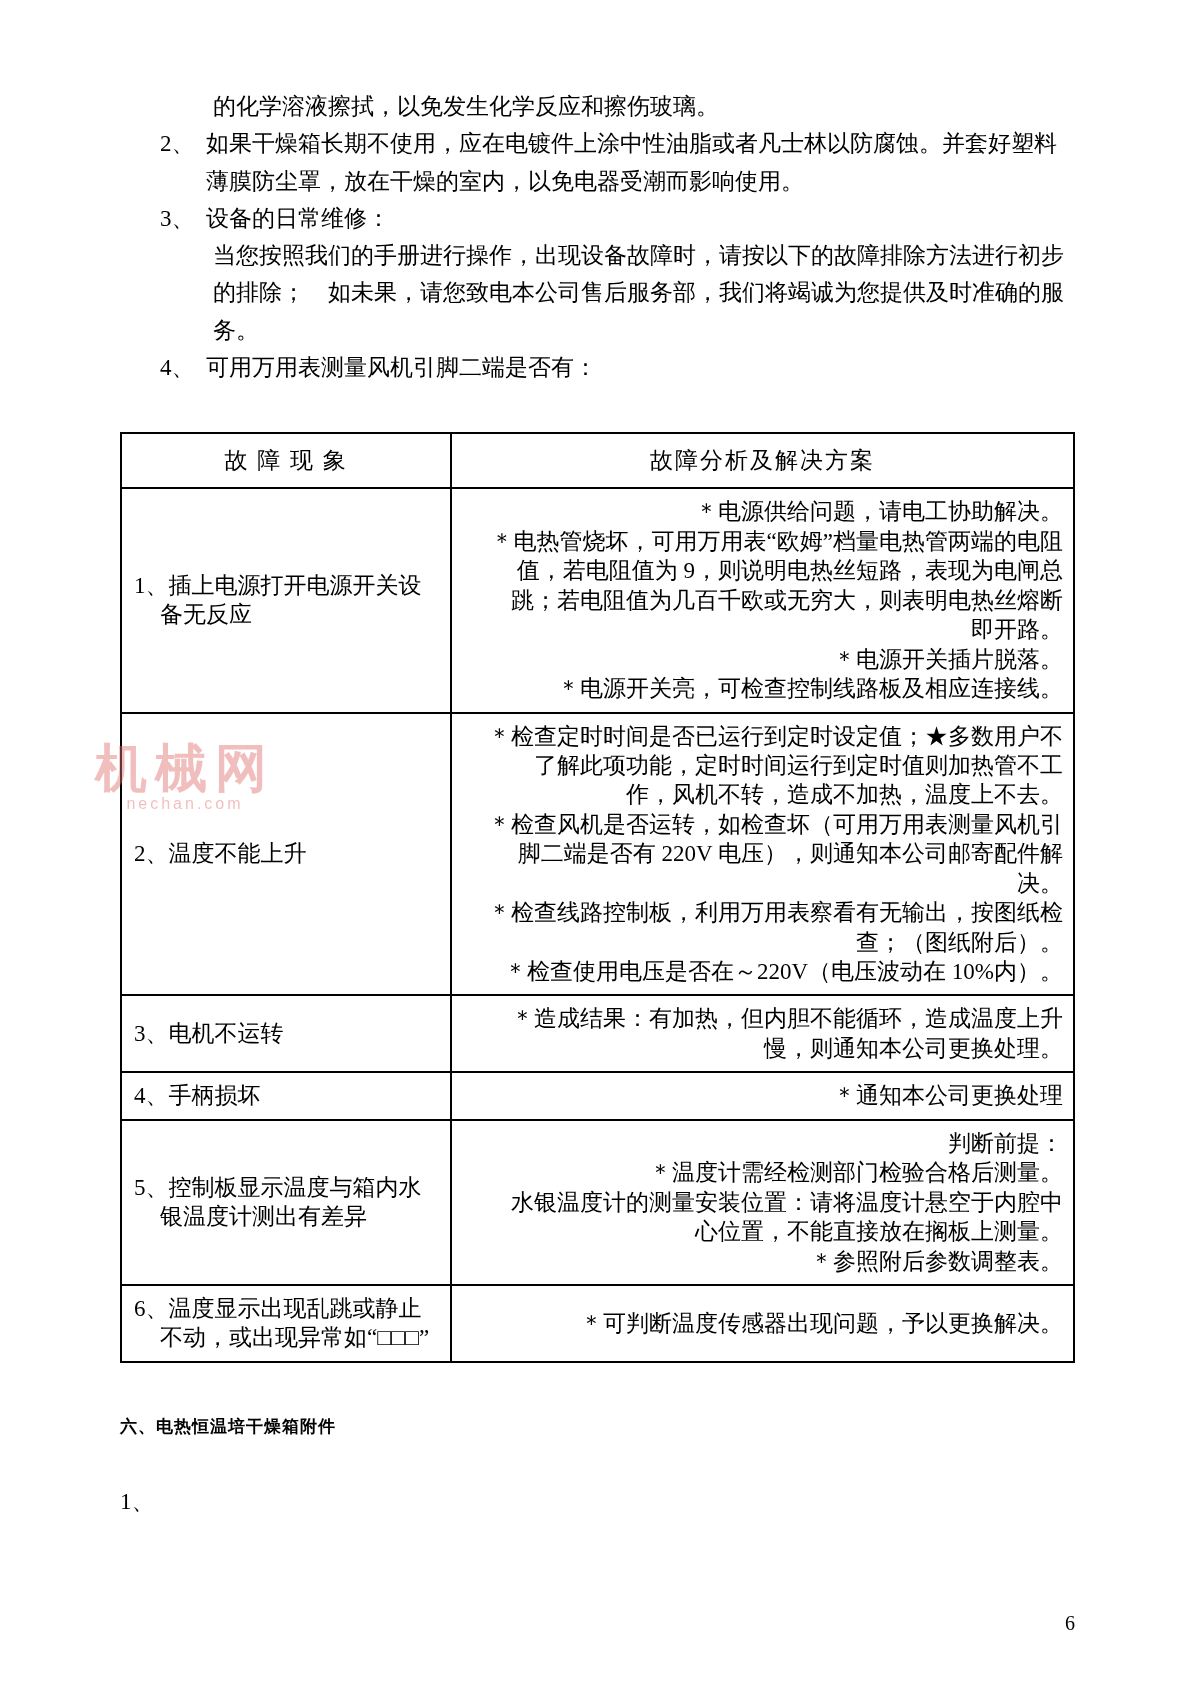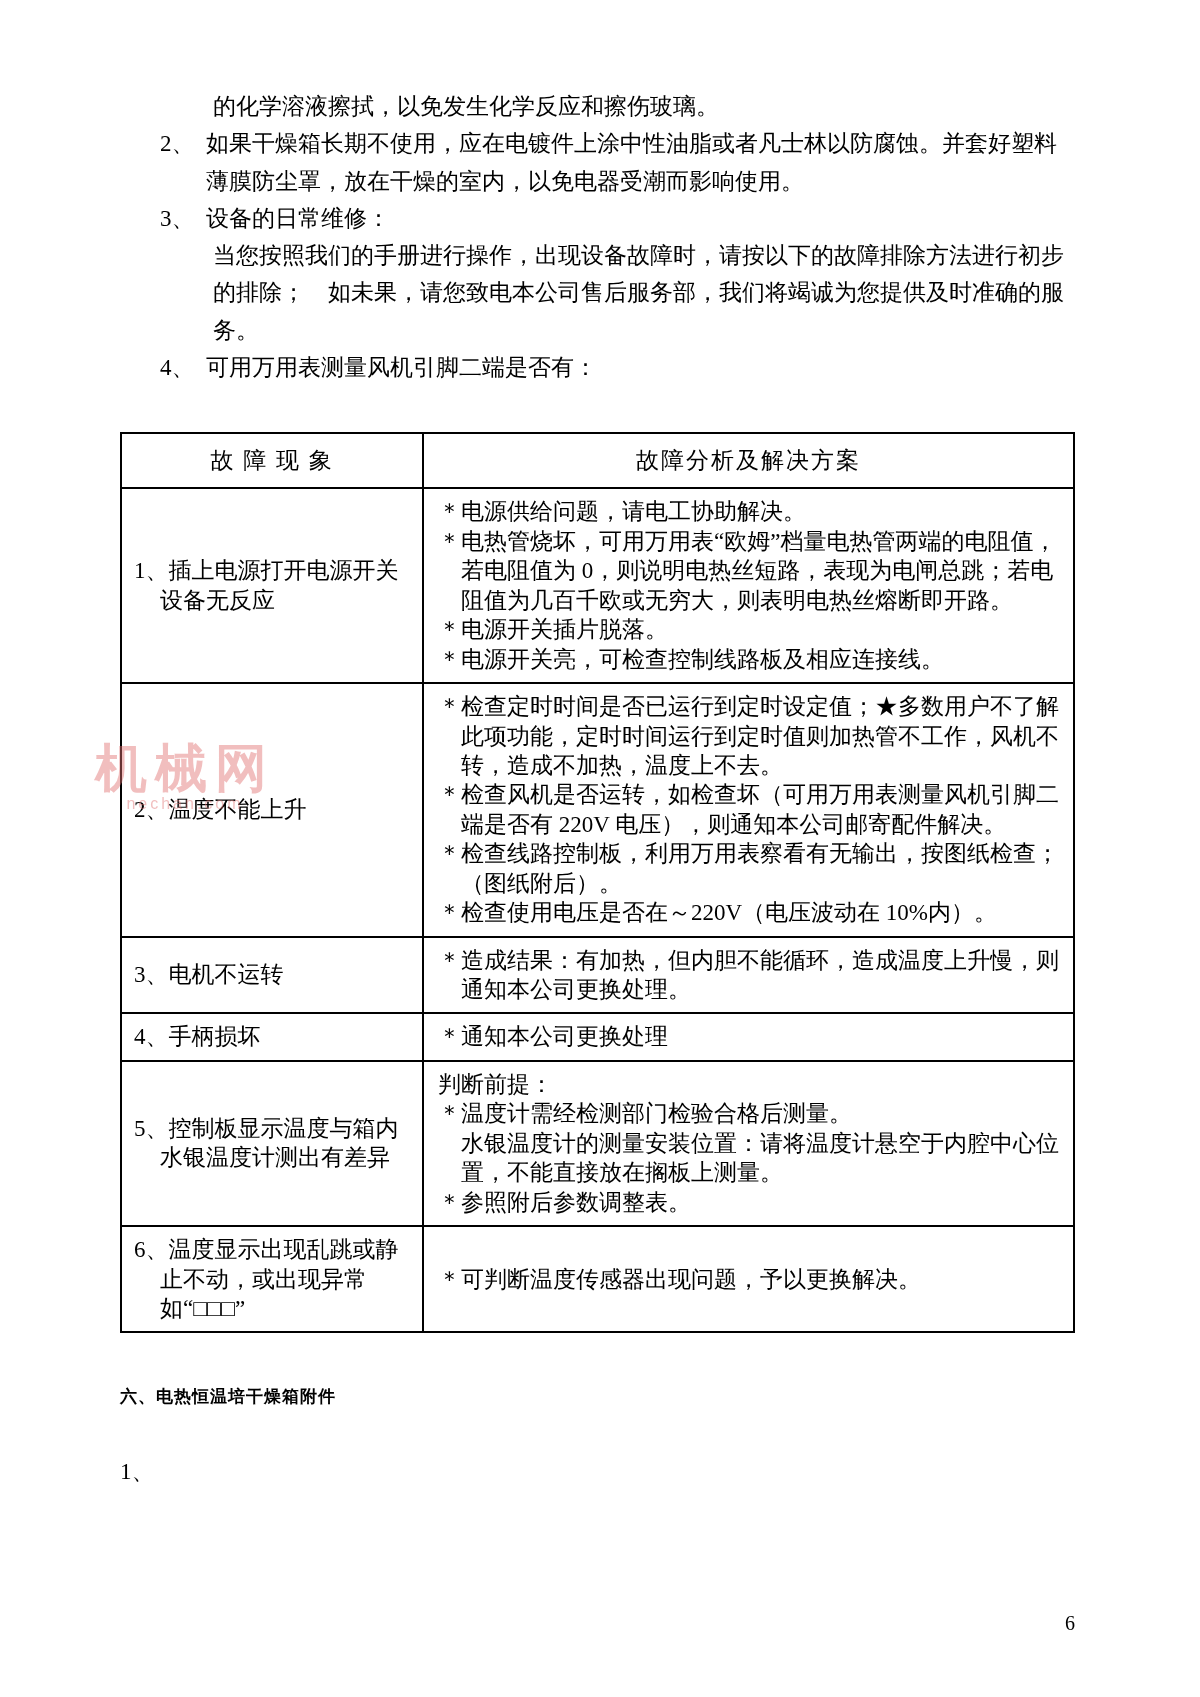--- a/index.html
+++ b/index.html
@@ -35,30 +35,30 @@
     border: 2px solid #000;
     font-weight: normal;
     font-size: 23px;
   }
   table.fault-table th {
     padding: 12px 6px;
     text-align: center;
     letter-spacing: 2px;
   }
   td.fault {
-    width: 302px;
+    width: 330px;
     vertical-align: middle;
     padding: 8px 8px 8px 12px;
   }
   .fault-text { padding-left: 26px; text-indent: -26px; }
   td.sol {
     vertical-align: middle;
     padding: 8px 10px 8px 14px;
   }
-  td.sol p { margin: 0; }
+  td.sol p { margin: 0; text-align: right; }
   td.sol p.hang { padding-left: 23px; text-indent: -23px; }
   td.sol p.sub  { padding-left: 23px; }
   
   .section-heading {
     margin-top: 52px;
     font-family: "Liberation Sans", "DejaVu Sans", sans-serif;
     font-weight: bold;
     font-size: 17px;
     letter-spacing: 1px;
   }
@@ -132,21 +132,21 @@
         <th>故障分析及解决方案</th>
       </tr>
     </thead>
     <tbody>
       <tr>
         <td class="fault">
           <div class="fault-text">1、插上电源打开电源开关设备无反应</div>
         </td>
         <td class="sol">
           <p class="hang">＊电源供给问题，请电工协助解决。</p>
-          <p class="hang">＊电热管烧坏，可用万用表“欧姆”档量电热管两端的电阻值，若电阻值为 0，则说明电热丝短路，表现为电闸总跳；若电阻值为几百千欧或无穷大，则表明电热丝熔断即开路。</p>
+          <p class="hang">＊电热管烧坏，可用万用表“欧姆”档量电热管两端的电阻值，若电阻值为 9，则说明电热丝短路，表现为电闸总跳；若电阻值为几百千欧或无穷大，则表明电热丝熔断即开路。</p>
           <p class="hang">＊电源开关插片脱落。</p>
           <p class="hang">＊电源开关亮，可检查控制线路板及相应连接线。</p>
         </td>
       </tr>
       <tr>
         <td class="fault">
           <div class="fault-text">2、温度不能上升</div>
         </td>
         <td class="sol">
           <p class="hang">＊检查定时时间是否已运行到定时设定值；★多数用户不了解此项功能，定时时间运行到定时值则加热管不工作，风机不转，造成不加热，温度上不去。</p>

